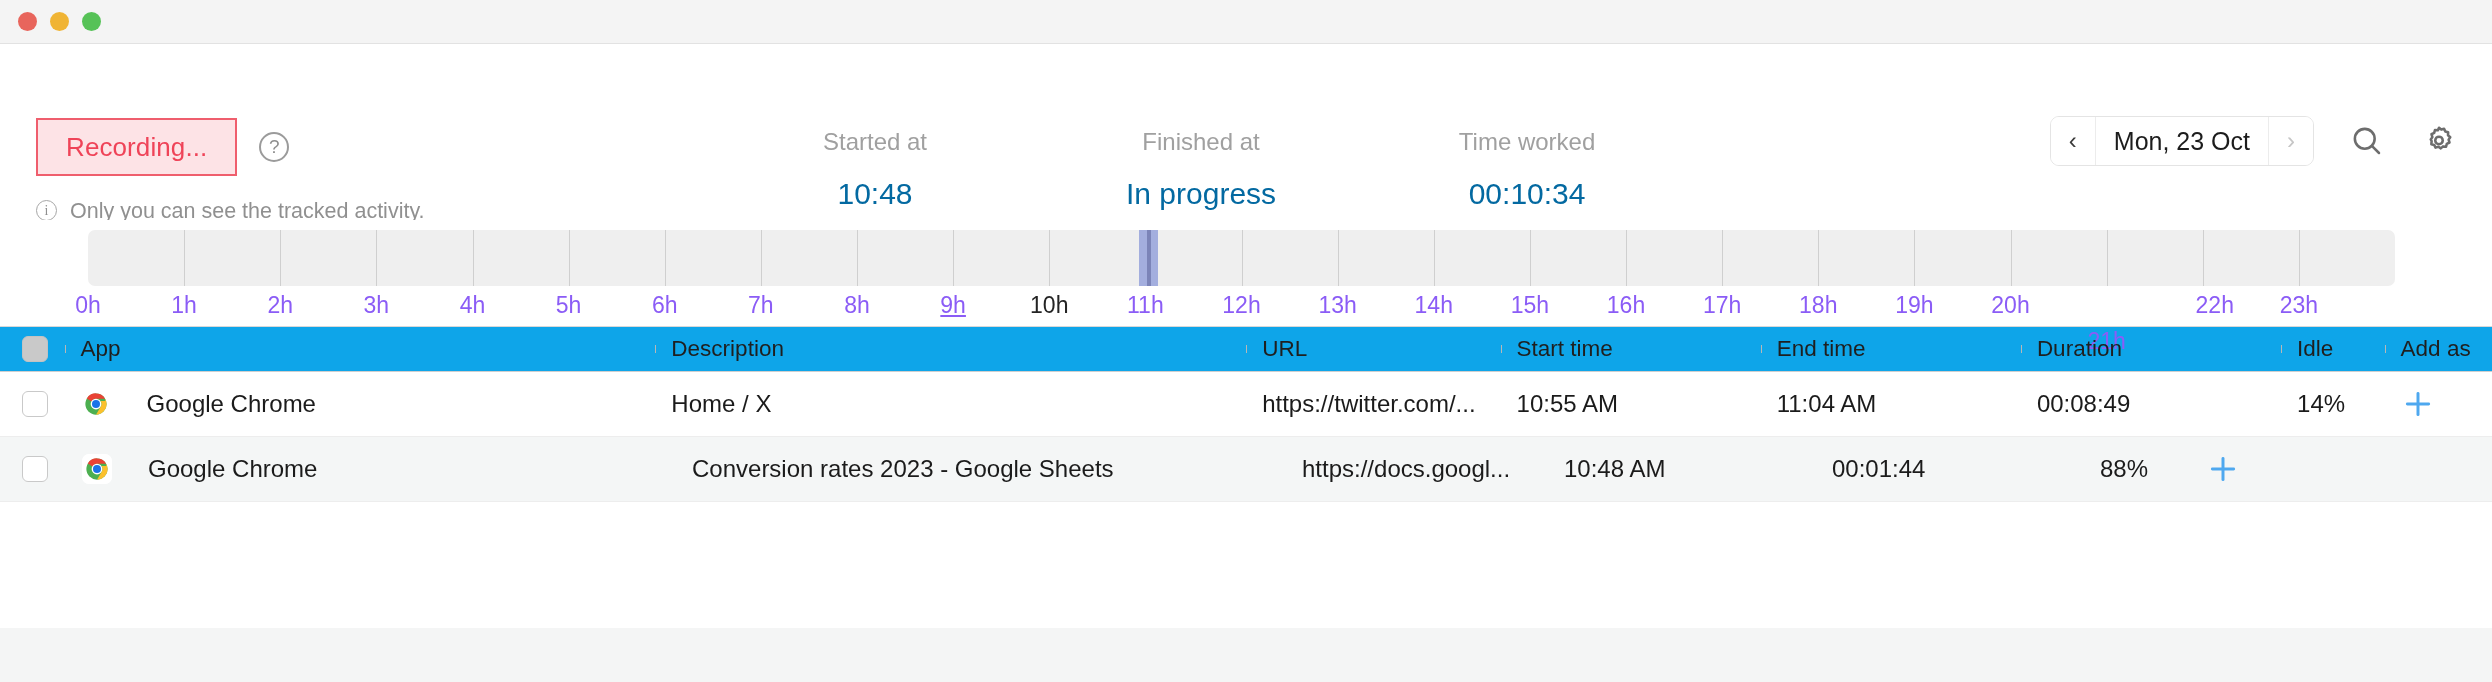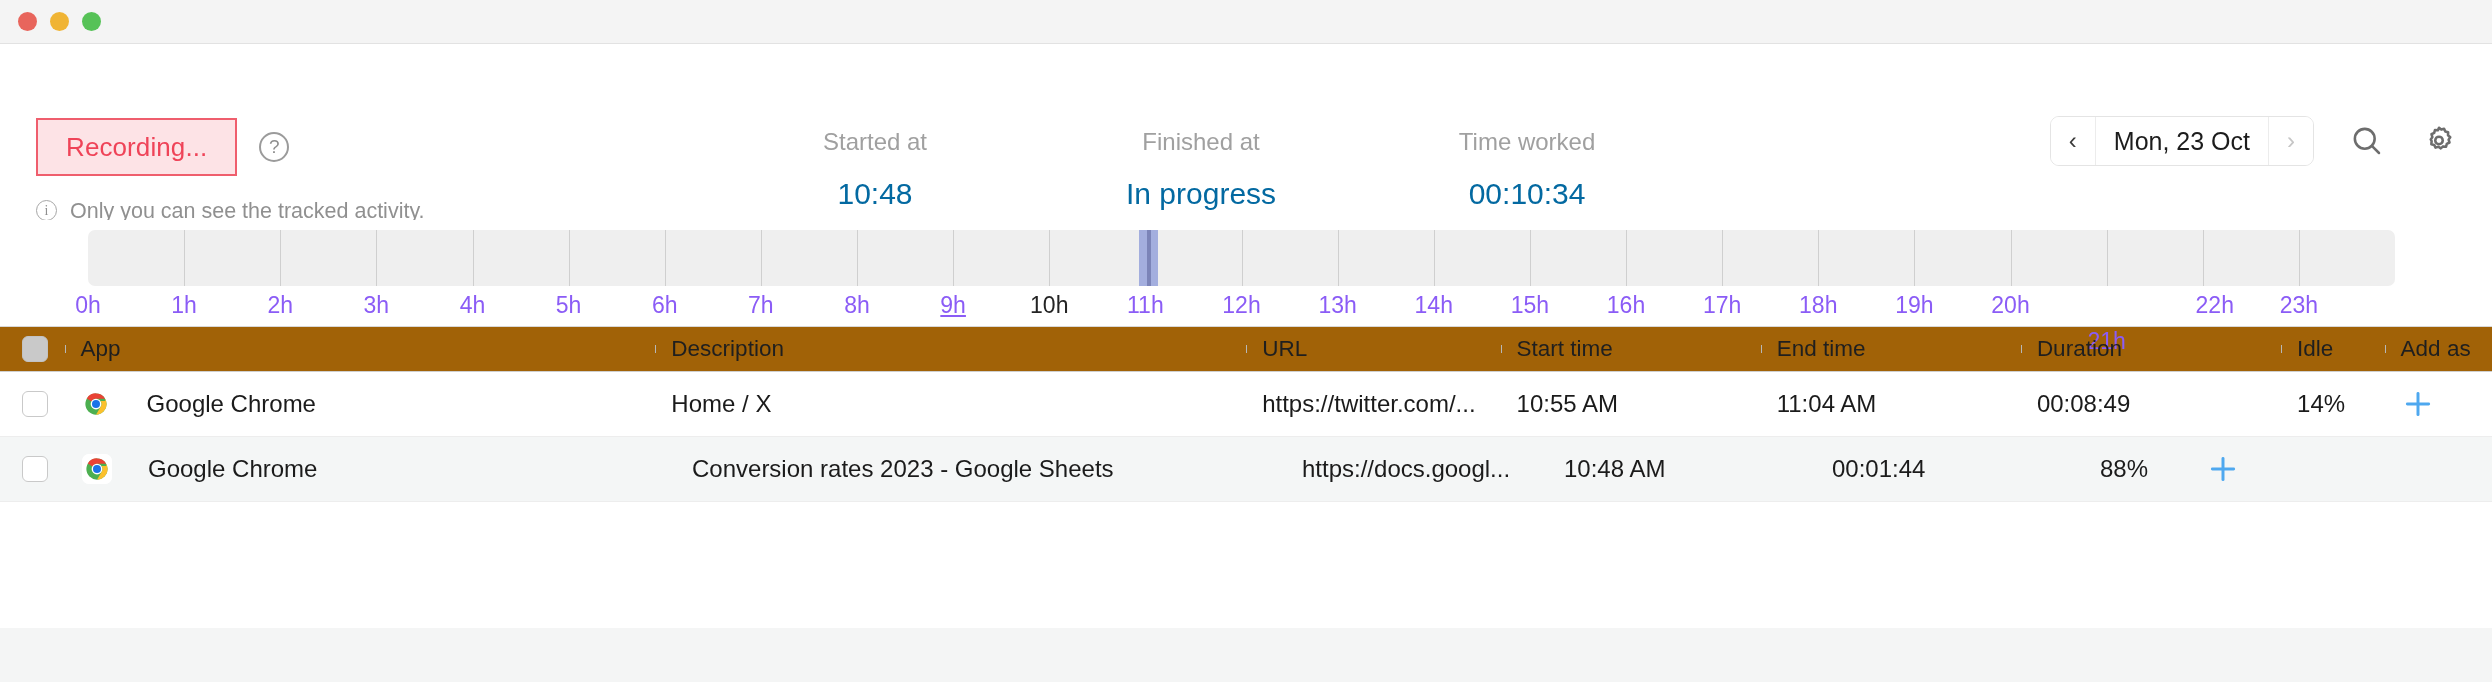--- a/index.html
+++ b/index.html
@@ -239,21 +239,21 @@
     flex: 1 1 auto;
     display: flex;
     flex-direction: column;
     min-height: 0;
     background: #ffffff;
   }
   .thead {
     display: flex;
     align-items: center;
     height: 44px;
-    background: #a16207;
+    background: #0ea5e9;
     border-top: 1px solid #d8d8d8;
     border-bottom: 1px solid #cfcfcf;
     flex: 0 0 auto;
   }
   .row {
     display: flex;
     align-items: center;
     height: 64px;
     flex: 0 0 auto;
     border-bottom: 1px solid #ededed;

